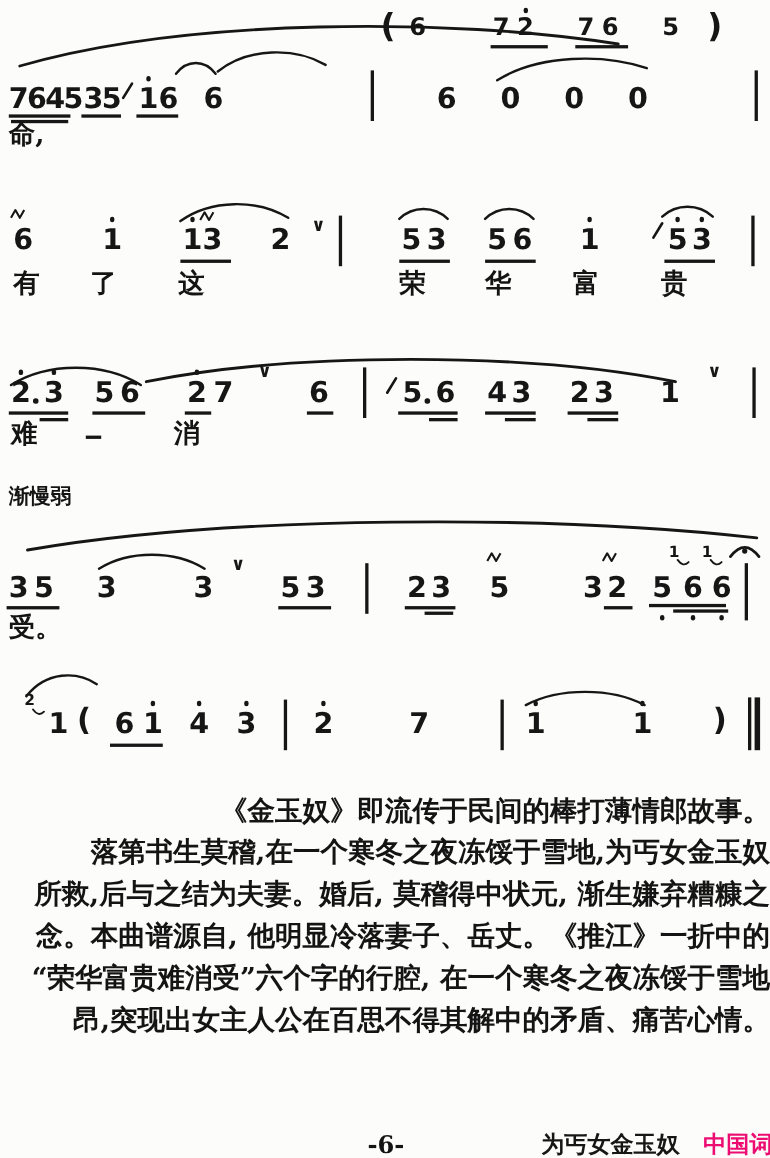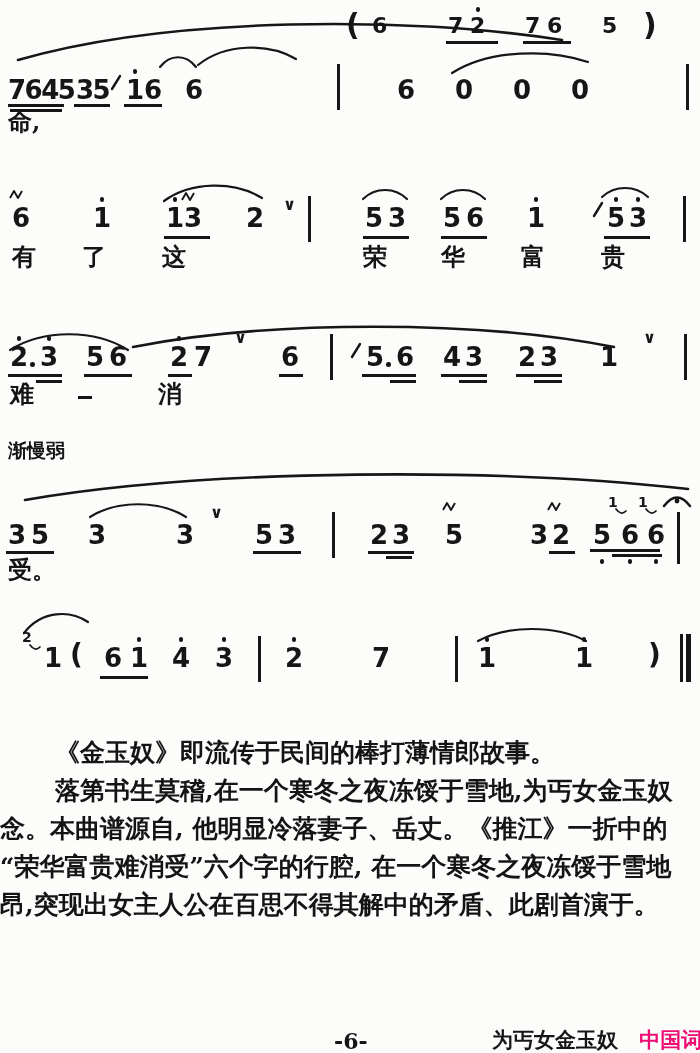--- a/index.html
+++ b/index.html
@@ -12,23 +12,23 @@
   .vbar{position:absolute;background:#161616;width:2.6px;}
   .ndot{position:absolute;width:4.6px;height:4.6px;background:#161616;border-radius:50%;}
   .breath{position:absolute;font-weight:bold;font-size:16px;line-height:1;color:#161616;
           font-family:"DejaVu Sans",sans-serif;}
   .gsm{position:absolute;font-weight:bold;font-size:14px;line-height:1;color:#161616;}
   .lyr{position:absolute;font-weight:bold;font-size:24px;line-height:1.15;color:#141414;white-space:pre;
        font-family:"DejaVu Serif","Liberation Serif",serif;}
   .lbl{position:absolute;font-weight:bold;font-size:19px;color:#141414;
        font-family:"DejaVu Serif","Liberation Serif",serif;}
   #curves{position:absolute;left:0;top:0;}
-  #paragraphs{position:absolute;left:0;top:734px;width:700px;
+  #paragraphs{position:absolute;left:0;top:718px;width:700px;
        font-family:"DejaVu Serif","Liberation Serif",serif;font-weight:bold;
-       font-size:25px;color:#141414;}
+       font-size:25px;color:#141414;text-align:right;}
   .pline{height:38px;line-height:38px;white-space:nowrap;}
   .pline.ind{padding-left:55px;}
   #pagenum{position:absolute;left:334px;top:1028px;font-size:22px;font-weight:bold;
        font-family:"DejaVu Serif","Liberation Serif",serif;color:#141414;}
   #attribution{position:absolute;left:492px;top:1026px;font-size:21px;font-weight:bold;
        font-family:"DejaVu Sans","Liberation Sans",sans-serif;white-space:nowrap;}
   #attribution .site{margin-left:14px;}
 </style>
 </head>
 <body>
@@ -210,22 +210,23 @@
       <div class="lyr" style="left: 521px; top: 243px;">富</div>
       <div class="lyr" style="left: 601px; top: 243px;">贵</div>
       <div class="lyr" style="left: 10px; top: 380px;">难</div>
       <div class="lyr" style="left: 158px; top: 380px;">消</div>
       <div class="lyr" style="left: 8px; top: 556px;">受。</div>
       <div class="lbl" style="left: 8px; top: 438px;">渐慢弱</div>
     </div>
   <div id="paragraphs">
       <div class="pline ind">《金玉奴》即流传于民间的棒打薄情郎故事。</div>
       <div class="pline ind">落第书生莫稽,在一个寒冬之夜冻馁于雪地,为丐女金玉奴</div>
+      <div class="pline">所救,后与之结为夫妻。婚后, 莫稽得中状元, 渐生嫌弃糟糠之</div>
       <div class="pline">念。本曲谱源自, 他明显冷落妻子、岳丈。《推江》一折中的</div>
       <div class="pline">“荣华富贵难消受”六个字的行腔, 在一个寒冬之夜冻馁于雪地</div>
-      <div class="pline">昂,突现出女主人公在百思不得其解中的矛盾、此剧首演于。</div>
+      <div class="pline">昂,突现出女主人公在百思不得其解中的矛盾、痛苦心情。</div>
     </div>
   <div id="pagenum">-6-</div>
   <div id="attribution">
     <span>为丐女金玉奴</span>
     <span class="site" style="color: rgb(236, 12, 114);">中国词曲网</span>
   </div>
 </div>
 
 </body></html>

